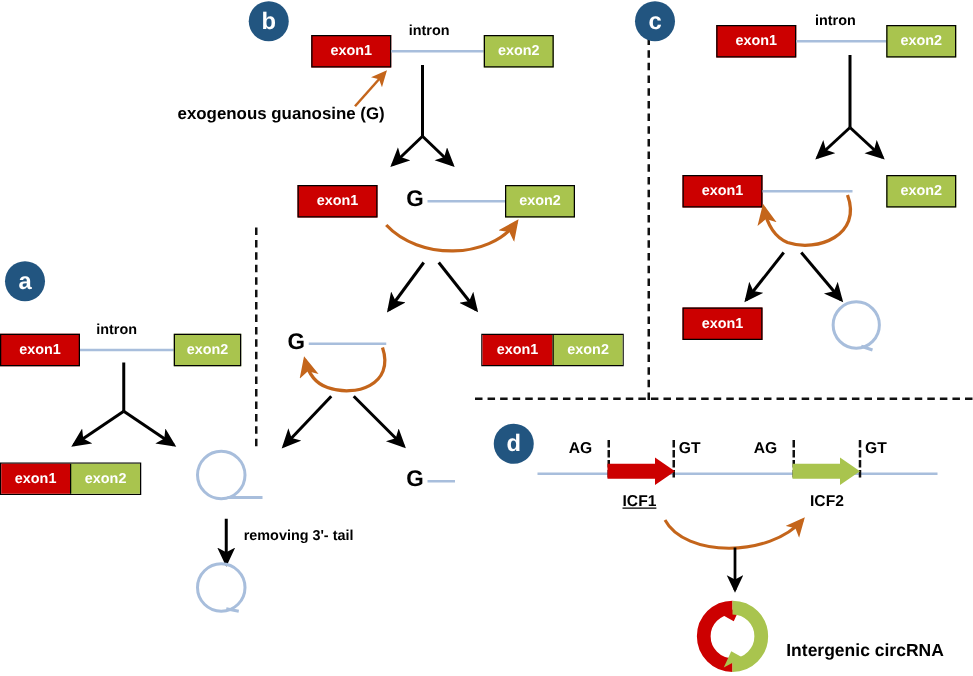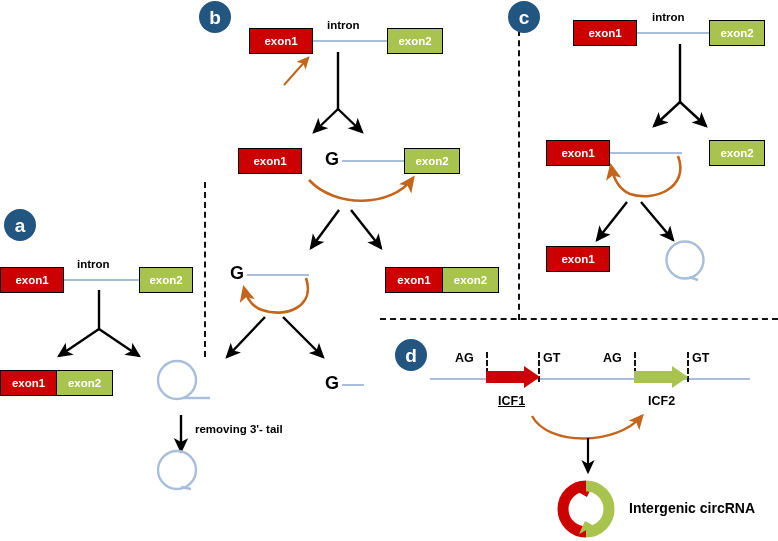--- a/index.html
+++ b/index.html
@@ -120,20 +120,23 @@
   </div>
 
   <svg class="abs" style="left:282px;top:54px;" width="38" height="34" viewBox="0 0 38 34">
     <defs>
       <marker id="aorg" markerWidth="7" markerHeight="7" refX="5.2" refY="3" orient="auto">
         <path d="M0,0 L6.4,3 L0,6 L1.6,3 Z" fill="#C4651B"></path>
       </marker>
     </defs>
     <line x1="2" y1="31" x2="26" y2="4" stroke="#C4651B" stroke-width="2" marker-end="url(#aorg)"></line>
   </svg>
+  <div class="abs lbl-lg" style="left:142px;top:83px;">
+    <span>exogenous guanosine  (G)</span>
+  </div>
 
   <svg class="abs" style="left:288px;top:52px;" width="110" height="90" viewBox="0 0 110 90">
     <defs>
       <marker id="bblk" markerWidth="7" markerHeight="7" refX="5.4" refY="3" orient="auto">
         <path d="M0,0 L6.4,3 L0,6 L1.6,3 Z" fill="#000"></path>
       </marker>
     </defs>
     <line x1="50" y1="0" x2="50" y2="57" stroke="#000" stroke-width="2.4"></line>
     <line x1="50" y1="57" x2="26" y2="80" stroke="#000" stroke-width="2.4" marker-end="url(#bblk)"></line>
     <line x1="50" y1="57" x2="74" y2="80" stroke="#000" stroke-width="2.4" marker-end="url(#bblk)"></line>
@@ -321,17 +324,17 @@
 
   <svg class="abs" style="left:553px;top:478px;" width="66" height="62" viewBox="0 0 66 62">
 
     <path d="M33,8 A23,23 0 0 0 33,54" fill="none" stroke="#CC0000" stroke-width="11" stroke-linecap="butt"></path>
     <path d="M25,14 L40,6 L34,19 Z" fill="#CC0000"></path>
 
     <path d="M33,8 A23,23 0 0 1 33,54" fill="none" stroke="#A9C44E" stroke-width="11" stroke-linecap="butt"></path>
     <path d="M41,48 L26,56 L32,43 Z" fill="#A9C44E"></path>
   </svg>
 
-  <div class="abs lbl-lg" style="left:629px;top:500px;font-size:14px;">
+  <div class="abs lbl-lg" style="left:629px;top:512px;font-size:14px;">
     <span>Intergenic circRNA</span>
   </div>
 
 </div>
 
 </body></html>

